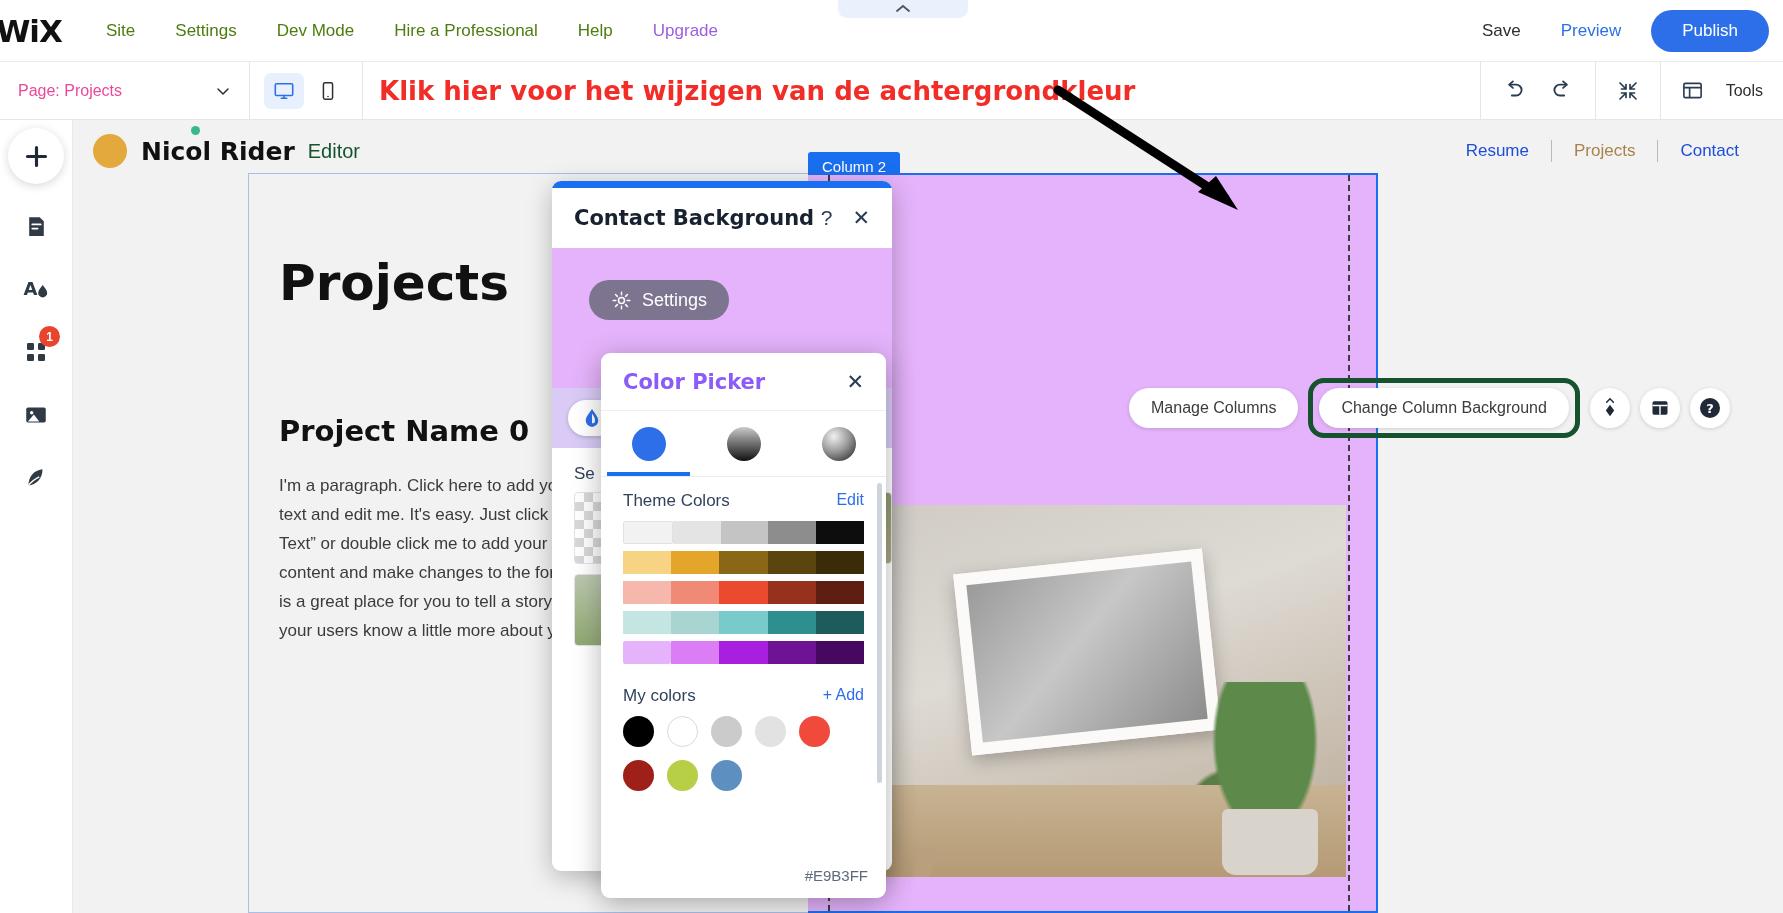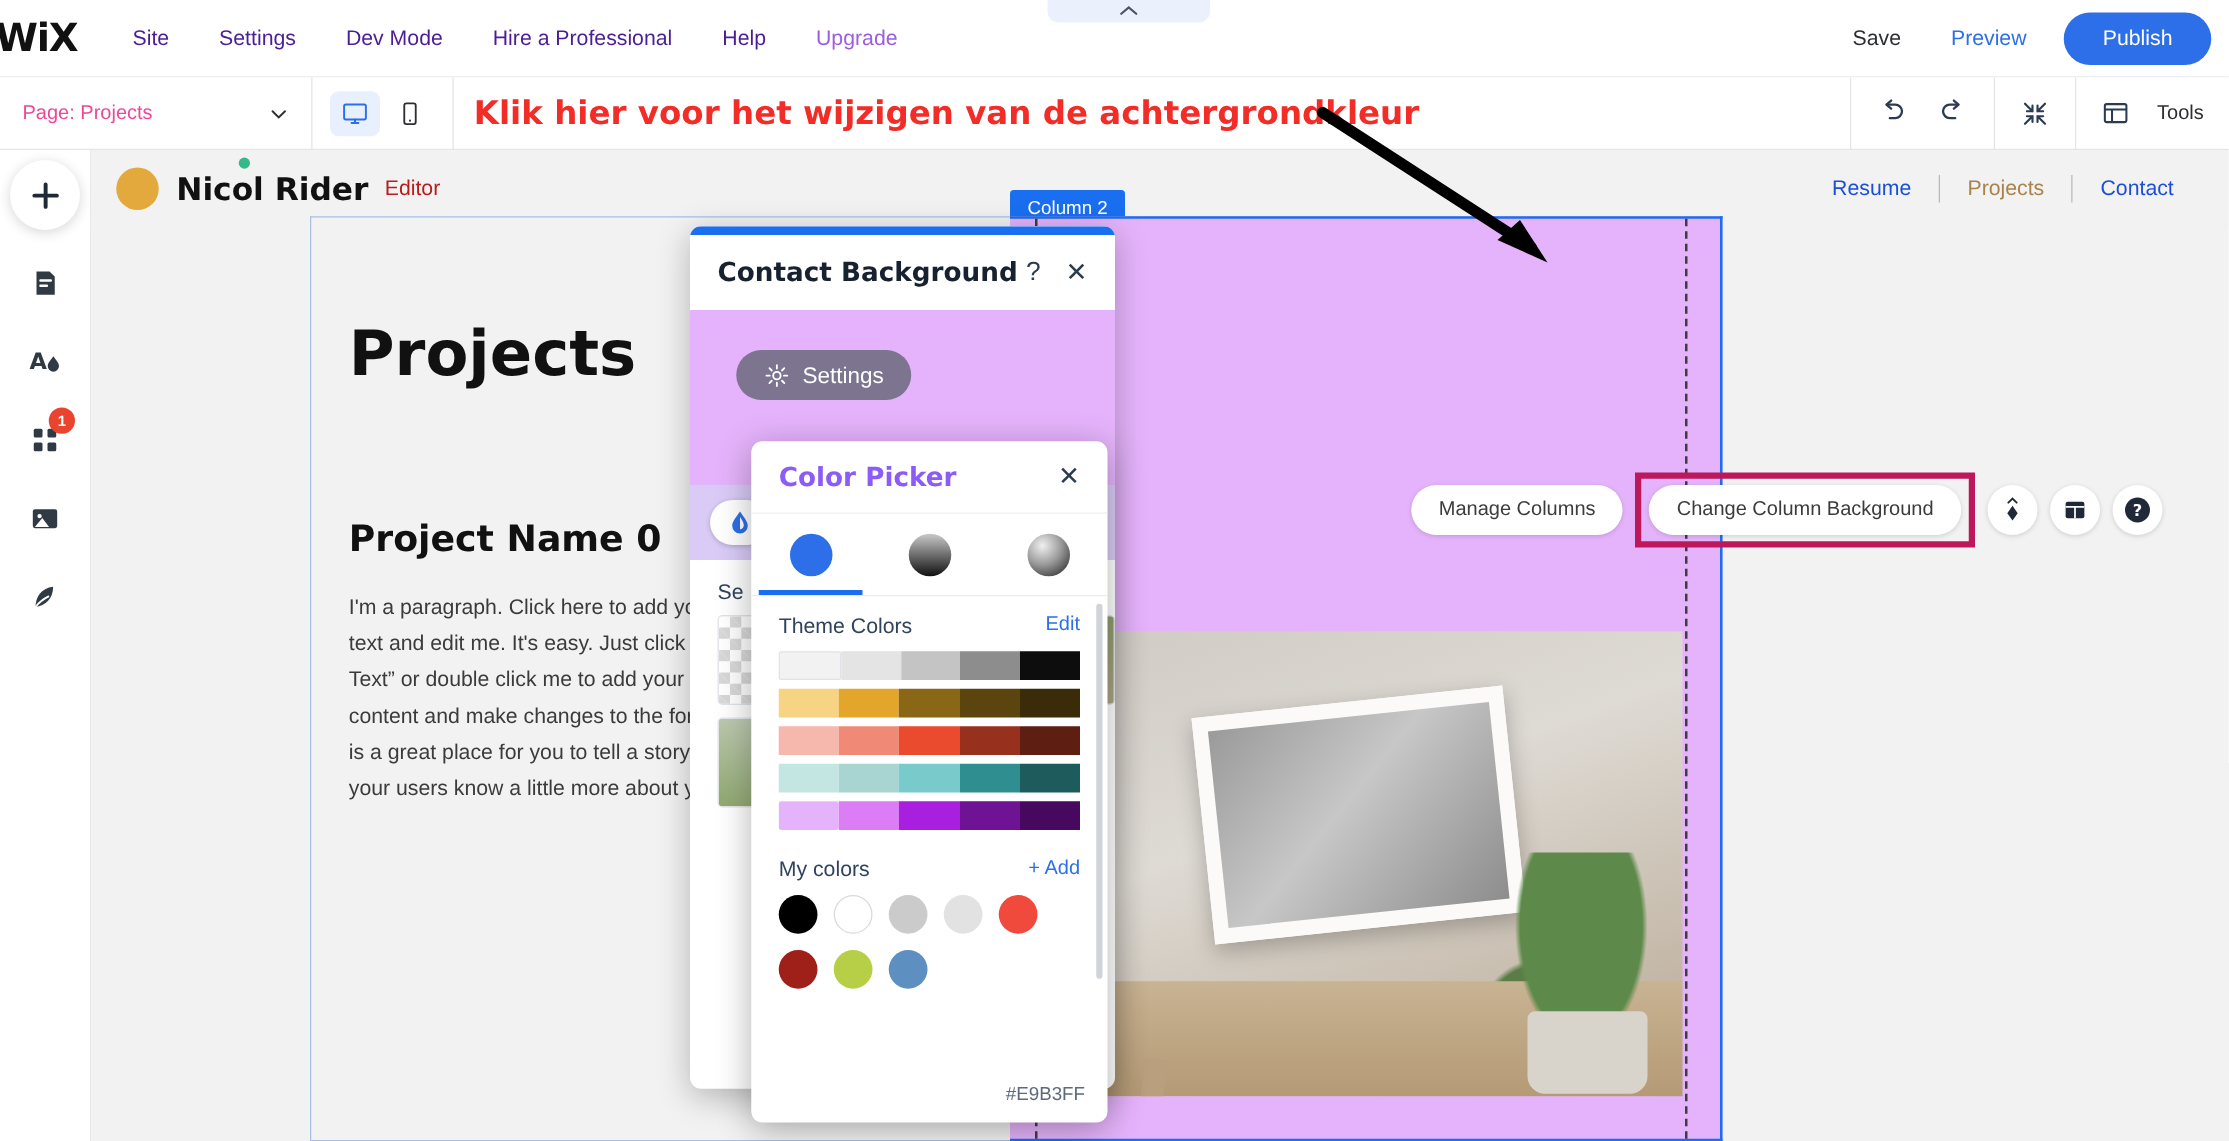--- a/index.html
+++ b/index.html
@@ -18,21 +18,21 @@
     background: #fff; display: flex; align-items: center;
     border-bottom: 1px solid #e8eaef;
   }
   .wix-logo {
     margin-left: -6px; width: 70px; display: flex; align-items: center;
     justify-content: center; font-weight: 900; font-size: 31px;
     letter-spacing: -1px; color: #111; font-family: "DejaVu Sans", sans-serif;
   }
   .topmenu { display: flex; align-items: center; gap: 0px; margin-left: 22px; }
   .topmenu a {
-    font-size: 17px; color: #4c1d95; text-decoration: none;
+    font-size: 17px; color: #4d7c0f; text-decoration: none;
     padding: 6px 20px; white-space: nowrap;
   }
   .topmenu a.upgrade { color: #9a5fe0; }
   .topright {
     margin-left: auto; display: flex; align-items: center; gap: 0; padding-right: 14px;
   }
   .topright .lnk { font-size: 17px; color: #2d2e31; padding: 6px 20px; text-decoration:none; }
   .topright .lnk.preview { color: #2d6fe8; }
   .publish-btn {
     margin-left: 10px; background: #2d6fe8; color: #fff; border: none;
@@ -92,21 +92,21 @@
     background: #f2f2f2; overflow: hidden;
   }
   .site-header {
     position: absolute; left: 0; top: 0; width: 1710px; height: 62px;
     background: #f2f2f2; display: flex; align-items: center;
   }
   .brand { display:flex; align-items:center; margin-left: 20px; position: relative;}
   .brand-dot { width: 34px; height: 34px; border-radius: 50%; background: #e3a93c; }
   .brand-name { font-size: 25px; font-weight: bold; color: #111; margin-left: 14px;
                 font-family: "DejaVu Sans", sans-serif; }
-  .brand-sub { font-size: 17px; color: #b91c1c; margin-left: 13px; }
+  .brand-sub { font-size: 20px; color: #14532d; margin-left: 13px; }
   .green-dot { position:absolute; left: 98px; top: -8px; width: 9px; height: 9px;
                border-radius: 50%; background: #37b88a; }
   .site-nav { margin-left: auto; display:flex; align-items:center; gap: 0; padding-right: 22px; }
   .site-nav a { font-size: 17px; color: #1d4ed8; text-decoration:none; padding: 0 22px; }
   .site-nav a.cur { color: #a9834a; }
   .site-nav .sep { width:1px; height: 22px; background: #b9b9b9; }
 
   
   .page-left {
     position: absolute; left: 175px; top: 53px; width: 560px; height: 740px;
@@ -172,21 +172,21 @@
 
   
   .col-toolbar {
     position: absolute; left: 1056px; top: 258px; display:flex; align-items:center; gap: 10px;
   }
   .pill {
     background: #fff; border-radius: 20px; height: 40px; display:flex; align-items:center;
     padding: 0 22px; font-size: 16px; color: #3c3c3c; cursor:pointer;
     box-shadow: 0 1px 4px rgba(0,0,0,.15);
   }
-  .pill-wrap-highlight { border: 5px solid #be185d; border-radius: 0; padding: 5px 6px; }
+  .pill-wrap-highlight { border: 5px solid #14532d; border-radius: 16px; padding: 5px 6px; }
   .circ-btn {
     width: 40px; height: 40px; border-radius: 50%; background: #fff;
     display:flex; align-items:center; justify-content:center; cursor:pointer;
     box-shadow: 0 1px 4px rgba(0,0,0,.15);
   }
 
   
   .arrow-svg { position: absolute; left: 1050px; top: 80px; pointer-events:none; }
 
   

